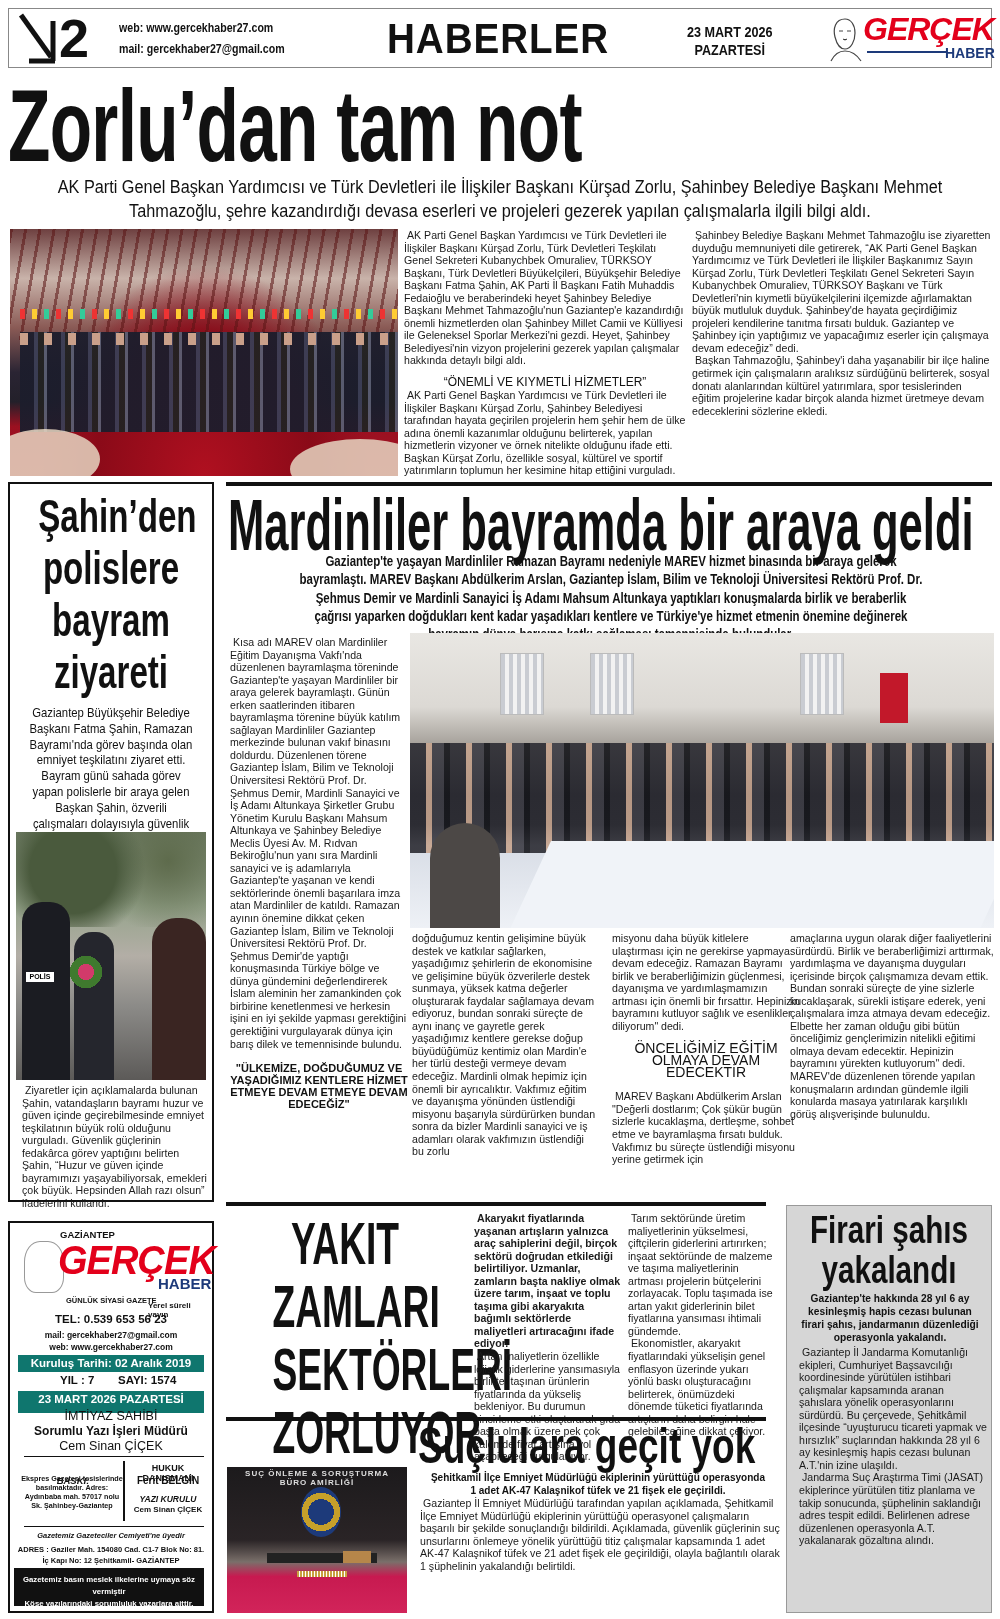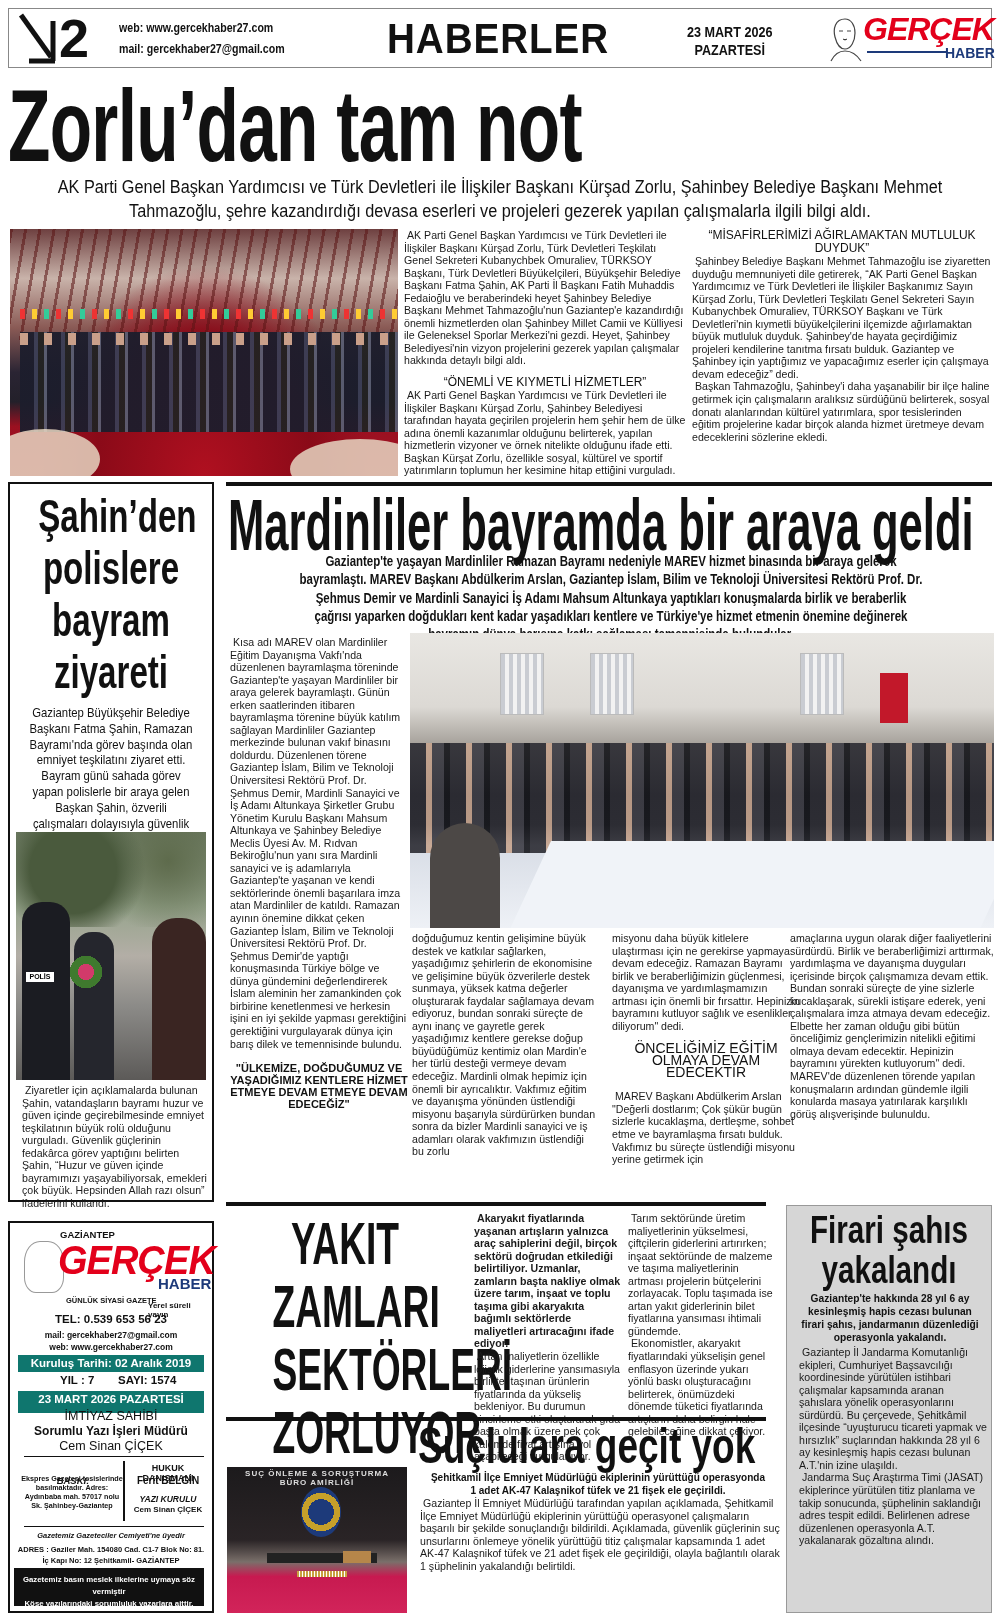--- a/index.html
+++ b/index.html
@@ -186,21 +186,20 @@
   <div class="abs carpet-l"></div>
   <div class="abs carpet-r"></div>
 </div>
 
 <div id="art1-col1" class="abs body-txt">
   <p>AK Parti Genel Başkan Yardımcısı ve Türk Devletleri ile İlişkiler Başkanı Kürşad Zorlu, Türk Devletleri Teşkilatı Genel Sekreteri Kubanychbek Omuraliev, TÜRKSOY Başkanı, Türk Devletleri Büyükelçileri, Büyükşehir Belediye Başkanı Fatma Şahin, AK Parti İl Başkanı Fatih Muhaddis Fedaioğlu ve beraberindeki heyet Şahinbey Belediye Başkanı Mehmet Tahmazoğlu'nun Gaziantep'e kazandırdığı önemli hizmetlerden olan Şahinbey Millet Camii ve Külliyesi ile Geleneksel Sporlar Merkezi'ni gezdi. Heyet, Şahinbey Belediyesi'nin vizyon projelerini gezerek yapılan çalışmalar hakkında detaylı bilgi aldı.</p>
   <div class="sub-h" style="margin-top:9px">“ÖNEMLİ VE KIYMETLİ HİZMETLER”</div>
   <p>AK Parti Genel Başkan Yardımcısı ve Türk Devletleri ile İlişkiler Başkanı Kürşad Zorlu, Şahinbey Belediyesi tarafından hayata geçirilen projelerin hem şehir hem de ülke adına önemli kazanımlar olduğunu belirterek, yapılan hizmetlerin vizyoner ve örnek nitelikte olduğunu ifade etti. Başkan Kürşat Zorlu, özellikle sosyal, kültürel ve sportif yatırımların toplumun her kesimine hitap ettiğini vurguladı.</p>
 </div>
 <div id="art1-col2" class="abs body-txt">
-  <div class="sub-h">“MİSAFİRLERİMİZİ AĞIRLAMAKTAN MUTLULUK DUYDUK”</div>
   <p>Şahinbey Belediye Başkanı Mehmet Tahmazoğlu ise ziyaretten duyduğu memnuniyeti dile getirerek, “AK Parti Genel Başkan Yardımcımız ve Türk Devletleri ile İlişkiler Başkanımız Sayın Kürşad Zorlu, Türk Devletleri Teşkilatı Genel Sekreteri Sayın Kubanychbek Omuraliev, TÜRKSOY Başkanı ve Türk Devletleri'nin kıymetli büyükelçilerini ilçemizde ağırlamaktan büyük mutluluk duyduk. Şahinbey'de hayata geçirdiğimiz projeleri kendilerine tanıtma fırsatı bulduk. Gaziantep ve Şahinbey için yaptığımız ve yapacağımız eserler için çalışmaya devam edeceğiz” dedi.</p>
   <p>Başkan Tahmazoğlu, Şahinbey'i daha yaşanabilir bir ilçe haline getirmek için çalışmaların aralıksız sürdüğünü belirterek, sosyal donatı alanlarından kültürel yatırımlara, spor tesislerinden eğitim projelerine kadar birçok alanda hizmet üretmeye devam edeceklerini sözlerine ekledi.</p>
 </div>
 
 <div id="rule1" class="abs rule"></div>
 
 <div id="box-sahin" class="abs">
   <div id="hl-sahin" class="abs">
     <div>Şahin’den</div>
     <div>polislere</div>

